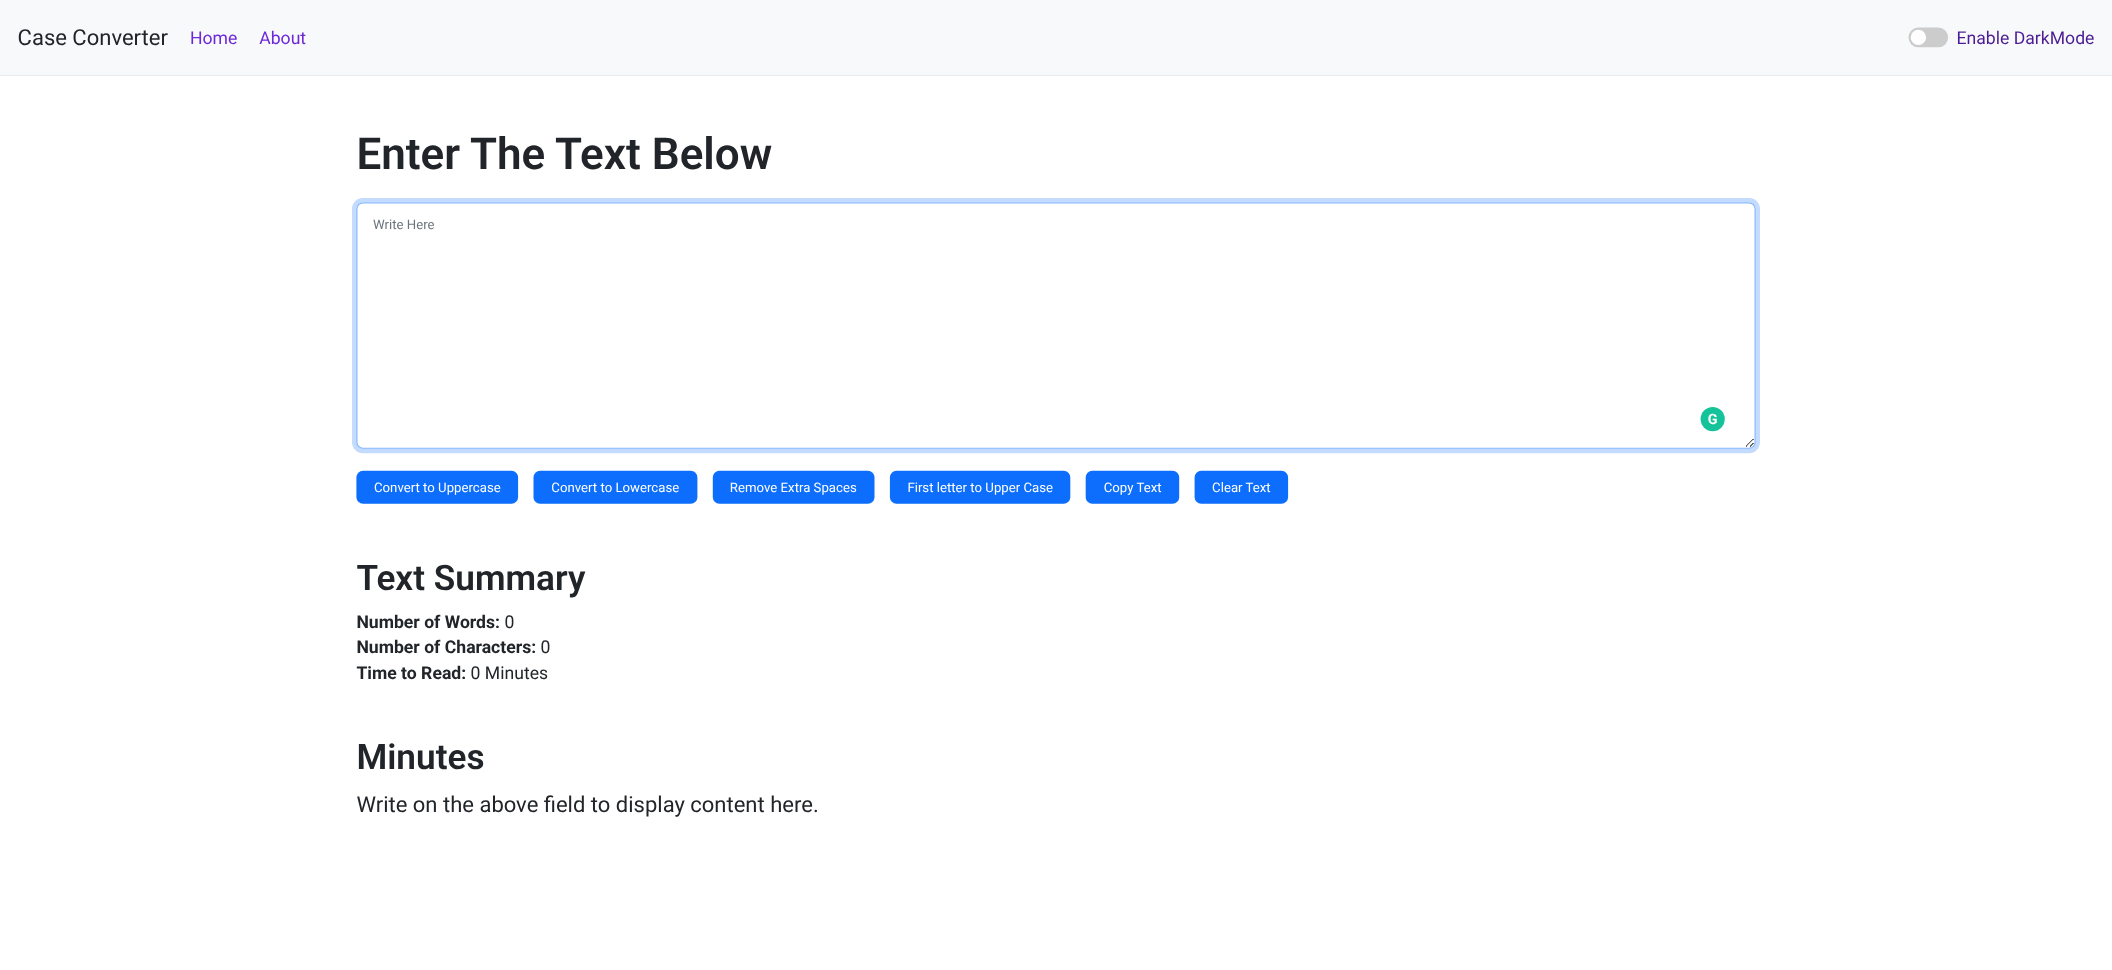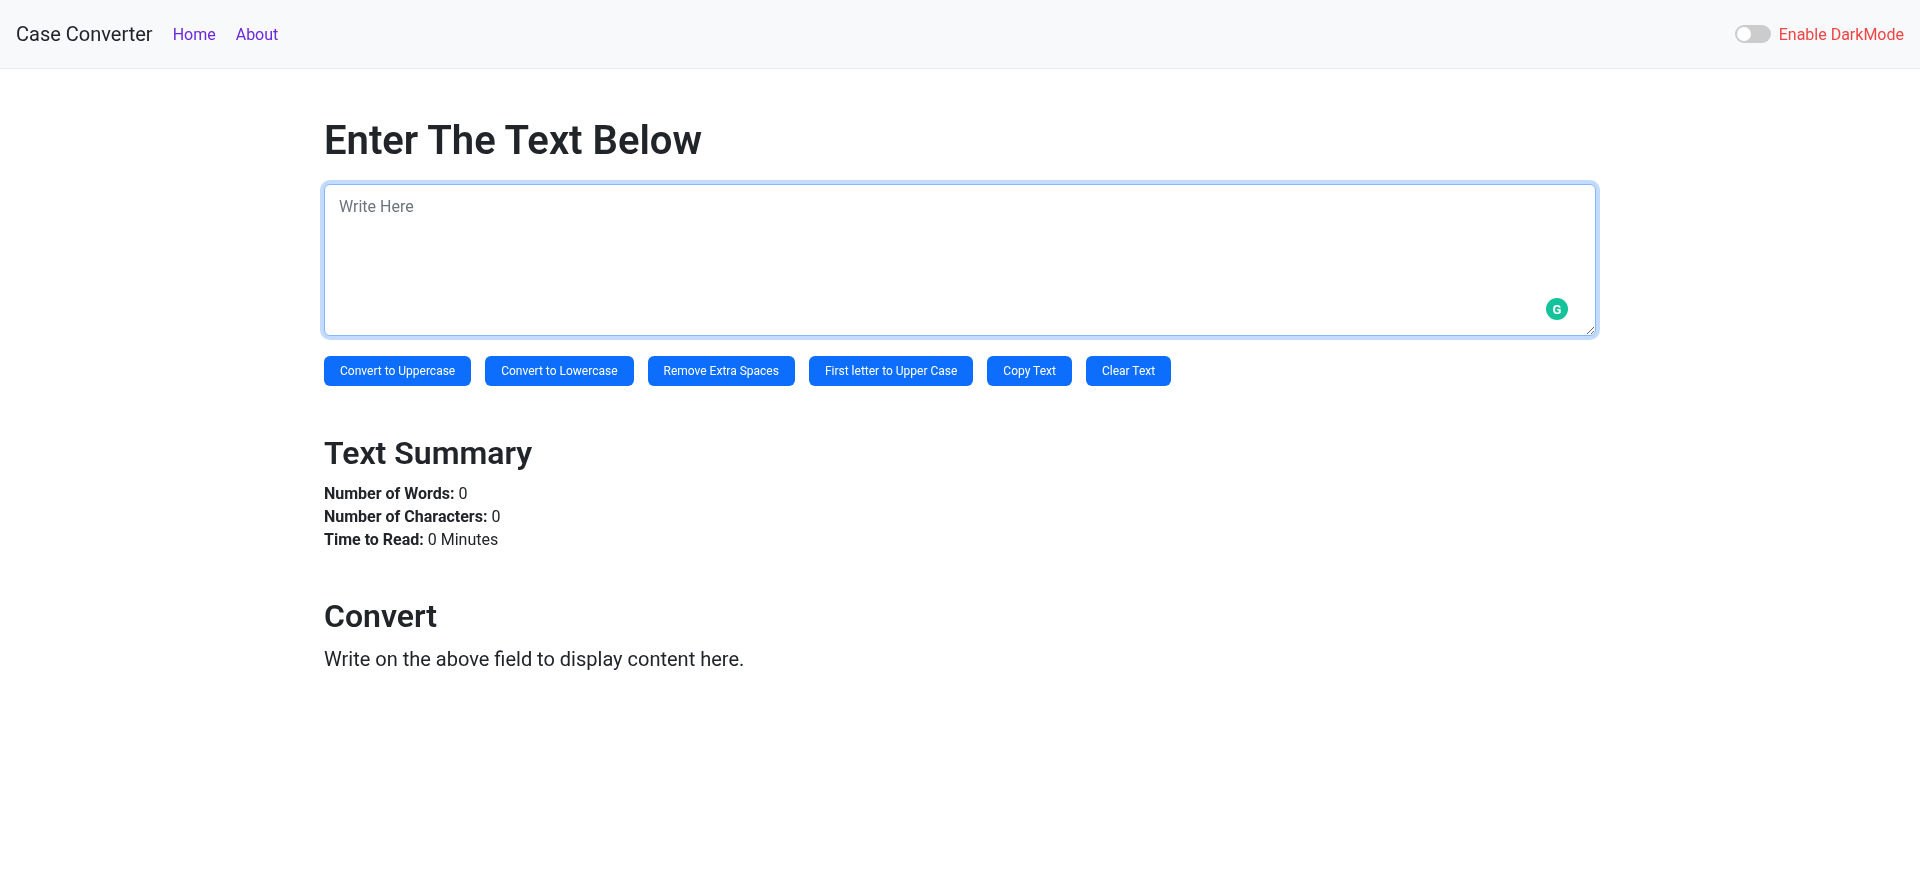--- a/index.html
+++ b/index.html
@@ -65,40 +65,40 @@
       height: 14px;
       width: 14px;
       left: 2px;
       bottom: 2px;
       background-color: white;
       border-radius: 50%;
       transition: .2s;
     }
     .darkmode-label {
       font-size: 16px;
-      color: #ef4444;
+      color: #4c1d95;
     }
     .container {
       max-width: 1296px;
       margin: 0 auto;
       padding: 48px 12px 24px 12px;
     }
     h1 {
       font-size: 40px;
       font-weight: 600;
       margin-bottom: 20px;
     }
     .textarea-wrap {
       position: relative;
     }
     textarea {
       width: 100%;
-      height: 152px;
+      height: 224px;
       padding: 12px 14px;
-      font-size: 16px;
+      font-size: 12px;
       border: 1px solid #86b7fe;
       border-radius: 6px;
       outline: none;
       box-shadow: 0 0 0 4px rgba(13,110,253,0.25);
       resize: both;
       font-family: inherit;
       color: #212529;
     }
     textarea::placeholder {
       color: #6c757d;
@@ -194,15 +194,15 @@
   </p>
   <p class="summary-line">
     <span class="summary-label">Number of Characters:</span>
     <span>0</span>
   </p>
   <p class="summary-line">
     <span class="summary-label">Time to Read:</span>
     <span>0 Minutes</span>
   </p>
 
-  <h2>Convert</h2>
+  <h2>Minutes</h2>
   <p class="preview-text">Write on the above field to display content here.</p>
 </div>
 
 </body></html>

